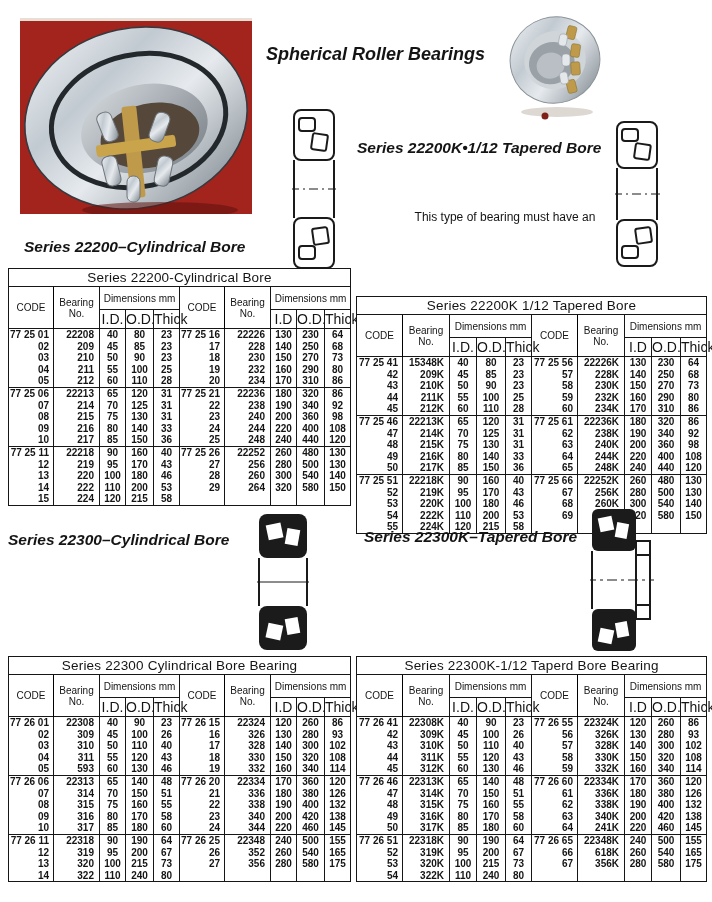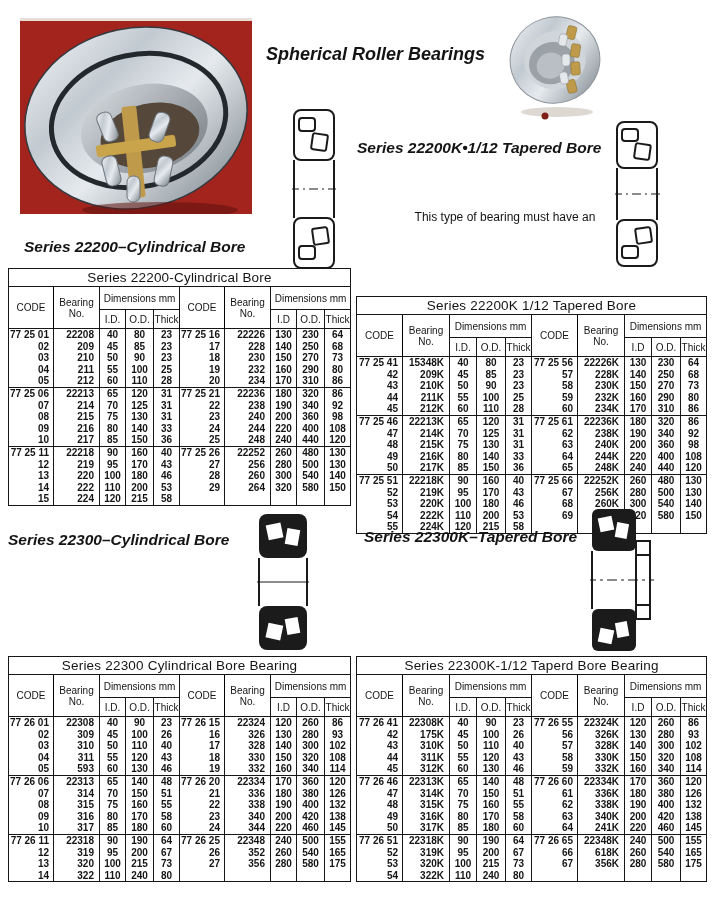--- a/index.html
+++ b/index.html
@@ -20,21 +20,21 @@
     position: absolute; border-collapse: collapse; table-layout: fixed;
     border: 1.6px solid #161616; background: #fff;
   }
   .btable th, .btable td { padding: 0; font-family: "Liberation Sans", sans-serif; }
   .title-row th {
     height: 18px; font-size: 13.5px; font-weight: normal; text-align: center;
     border-bottom: 1.3px solid #161616; letter-spacing: 0.2px;
   }
   .btable thead { border-bottom: 1.4px solid #161616; }
   .hrow1 th { height: 23px; font-size: 10px; font-weight: normal; }
-  .hrow2 th { height: 19px; font-size: 10px; font-weight: normal; }
+  .hrow2 th { height: 19px; font-size: 14px; font-weight: normal; }
   .th-code { border-right: 1px solid #000000; font-size: 10.5px; }
   .th-bearing { border-right: 1px solid #161616; line-height: 11px; }
   .th-dims { border-bottom: 1px solid #161616; }
   .th-dims.mid { border-right: 1px solid #161616; }
   .hrow2 th { border-right: 1px solid #161616; }
   .hrow2 th.last { border-right: none; }
   .btable tbody td {
     font-size: 10px; font-weight: bold; height: 11.6px; line-height: 11.6px;
     border-right: 1px solid #161616; white-space: nowrap; overflow: hidden;
   }
@@ -872,21 +872,21 @@
         <td class="c3">90</td>
         <td class="c4">23</td>
         <td class="c0">77 26 55</td>
         <td class="c1">22324K</td>
         <td class="c2">120</td>
         <td class="c3">260</td>
         <td class="c4 c4r">86</td>
       </tr>
       <tr>
         <td class="c0">42</td>
-        <td class="c1">175K</td>
+        <td class="c1">309K</td>
         <td class="c2">45</td>
         <td class="c3">100</td>
         <td class="c4">26</td>
         <td class="c0">56</td>
         <td class="c1">326K</td>
         <td class="c2">130</td>
         <td class="c3">280</td>
         <td class="c4 c4r">93</td>
       </tr>
       <tr>

